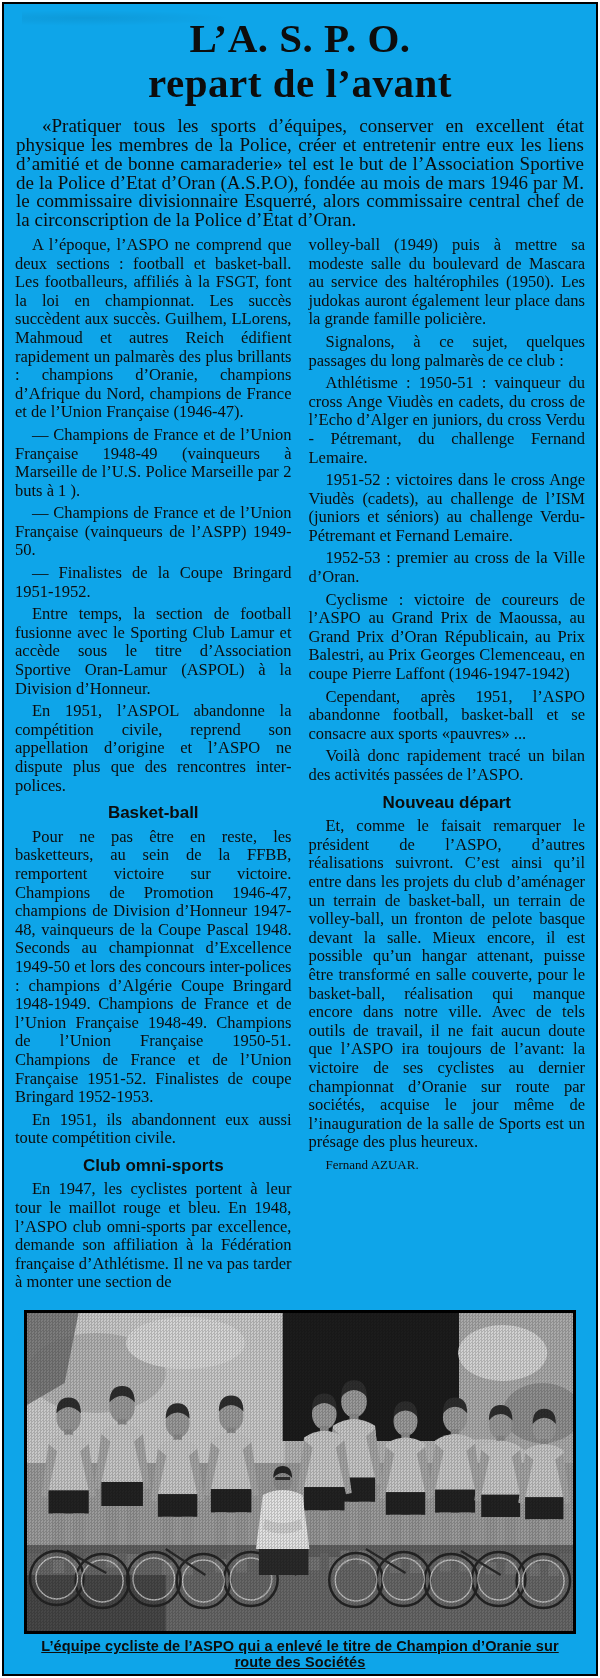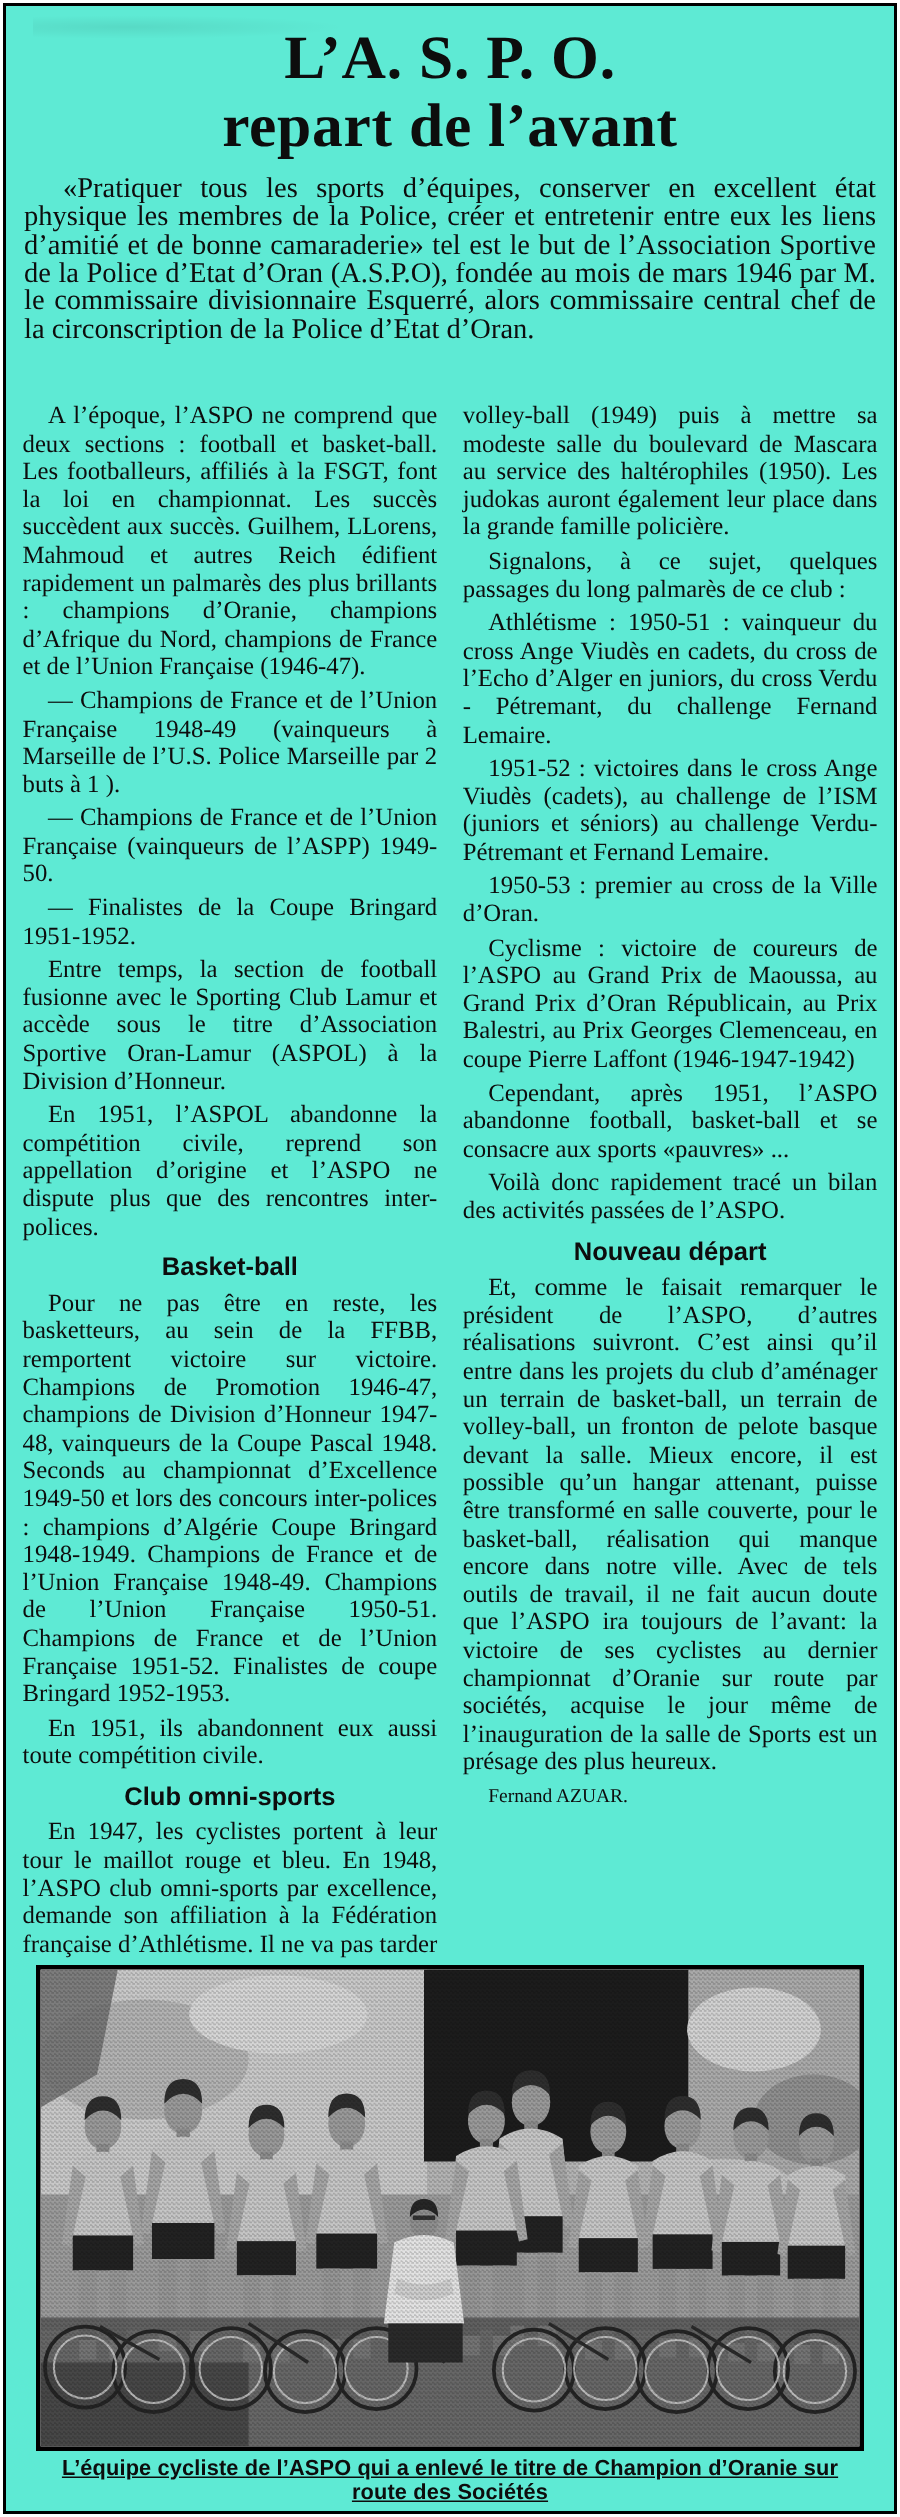--- a/index.html
+++ b/index.html
@@ -1,23 +1,23 @@
 <!DOCTYPE html>
 <html><head>
 <meta charset="utf-8">
 <style>
   html,body{margin:0;padding:0;background:#ffffff;}
   body{width:600px;height:1678px;position:relative;font-family:"Liberation Serif",serif;color:#0d0d0d;}
-  .frame{position:absolute;inset:2px;border:2px solid #000;background:#5eead4;
+  .frame{position:absolute;inset:2px;border:2px solid #000;background:#0ea5e9;
          display:flex;flex-direction:column;padding:4px 10px 4px 10px;box-sizing:border-box;overflow:hidden;}
   .smudge{position:absolute;top:6px;left:18px;width:210px;height:16px;pointer-events:none;
           background:radial-gradient(ellipse at 30% 50%, rgba(0,0,0,.07), rgba(0,0,0,0) 70%);}
   h1.title{margin:8px 0 4px;text-align:center;font-weight:bold;font-size:41px;line-height:1.1;letter-spacing:.5px;}
   .intro{font-size:19px;line-height:18.8px;text-align:justify;text-indent:26px;margin:7px 2px 6px;}
-  .cols{flex:1;display:flex;gap:17px;overflow:hidden;padding:0 1px;margin-top:32px;}
+  .cols{flex:1;display:flex;gap:17px;overflow:hidden;padding:0 1px;}
   .col{flex:1;min-width:0;font-size:16.5px;line-height:18.6px;}
   .col p{margin:0 0 4px;text-align:justify;text-indent:17px;}
   .col p.cont{text-indent:0;}
   .hd{font-family:"Liberation Sans",sans-serif;font-weight:bold;font-size:17px;
       text-align:center;margin:9px 0 5px;}
   .sig{text-align:right;text-indent:0;padding-right:8px;font-size:13px;}
   figure.photo{margin:4px 10px 0;}
   .photo-frame{position:relative;border:3px solid #000;height:318px;overflow:hidden;
                box-shadow:inset 0 0 40px rgba(0,0,0,.18);background:#b4b4b4;}
   .photo-frame svg{display:block;width:100%;height:100%;}
@@ -49,21 +49,21 @@
       <p>Pour ne pas être en reste, les basketteurs, au sein de la FFBB, remportent victoire sur victoire. Champions de Promotion 1946-47, champions de Division d’Honneur 1947-48, vainqueurs de la Coupe Pascal 1948. Seconds au championnat d’Excellence 1949-50 et lors des concours inter-polices : champions d’Algérie Coupe Bringard 1948-1949. Champions de France et de l’Union Française 1948-49. Champions de l’Union Française 1950-51. Champions de France et de l’Union Française 1951-52. Finalistes de coupe Bringard 1952-1953.</p>
       <p>En 1951, ils abandonnent eux aussi toute compétition civile.</p>
       <h3 class="hd">Club omni-sports</h3>
       <p>En 1947, les cyclistes portent à leur tour le maillot rouge et bleu. En 1948, l’ASPO club omni-sports par excellence, demande son affiliation à la Fédération française d’Athlétisme. Il ne va pas tarder à monter une section de</p>
     </div>
     <div class="col">
       <p class="cont">volley-ball (1949) puis à mettre sa modeste salle du boulevard de Mascara au service des haltérophiles (1950). Les judokas auront également leur place dans la grande famille policière.</p>
       <p>Signalons, à ce sujet, quelques passages du long palmarès de ce club :</p>
       <p>Athlétisme : 1950-51 : vainqueur du cross Ange Viudès en cadets, du cross de l’Echo d’Alger en juniors, du cross Verdu - Pétremant, du challenge Fernand Lemaire.</p>
       <p>1951-52 : victoires dans le cross Ange Viudès (cadets), au challenge de l’ISM (juniors et séniors) au challenge Verdu-Pétremant et Fernand Lemaire.</p>
-      <p>1950-53 : premier au cross de la Ville d’Oran.</p>
+      <p>1952-53 : premier au cross de la Ville d’Oran.</p>
       <p>Cyclisme : victoire de coureurs de l’ASPO au Grand Prix de Maoussa, au Grand Prix d’Oran Républicain, au Prix Balestri, au Prix Georges Clemenceau, en coupe Pierre Laffont (1946-1947-1942)</p>
       <p>Cependant, après 1951, l’ASPO abandonne football, basket-ball et se consacre aux sports «pauvres» ...</p>
       <p>Voilà donc rapidement tracé un bilan des activités passées de l’ASPO.</p>
       <h3 class="hd">Nouveau départ</h3>
       <p>Et, comme le faisait remarquer le président de l’ASPO, d’autres réalisations suivront. C’est ainsi qu’il entre dans les projets du club d’aménager un terrain de basket-ball, un terrain de volley-ball, un fronton de pelote basque devant la salle. Mieux encore, il est possible qu’un hangar attenant, puisse être transformé en salle couverte, pour le basket-ball, réalisation qui manque encore dans notre ville. Avec de tels outils de travail, il ne fait aucun doute que l’ASPO ira toujours de l’avant: la victoire de ses cyclistes au dernier championnat d’Oranie sur route par sociétés, acquise le jour même de l’inauguration de la salle de Sports est un présage des plus heureux.</p>
       <p class="sig">Fernand AZUAR.</p>
     </div>
   </div>
 
   <figure class="photo">

